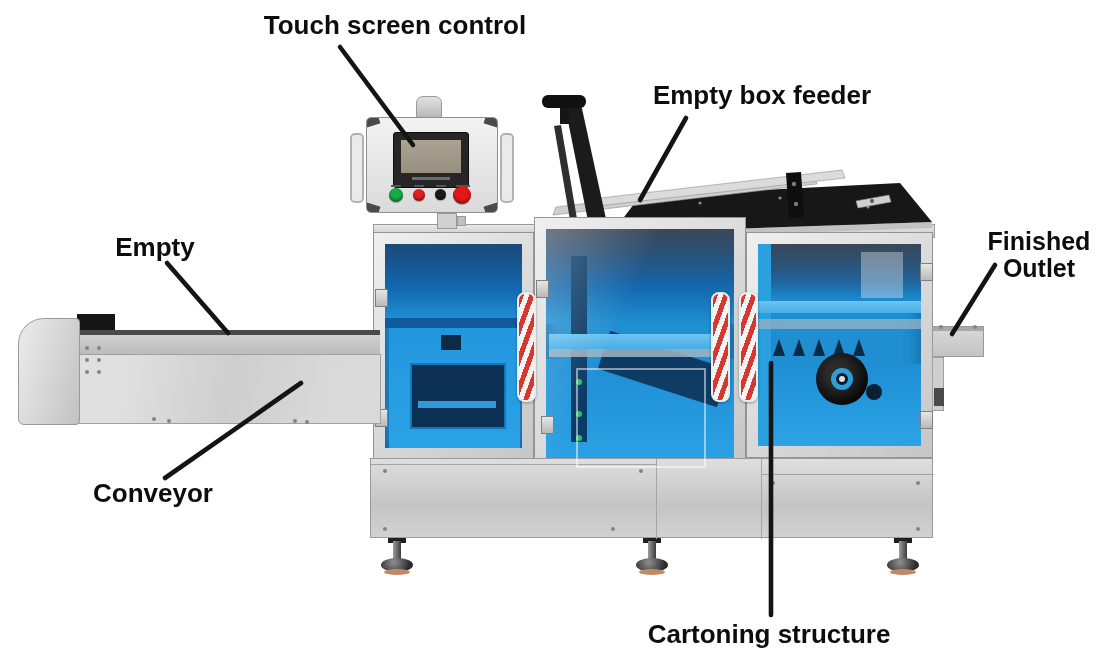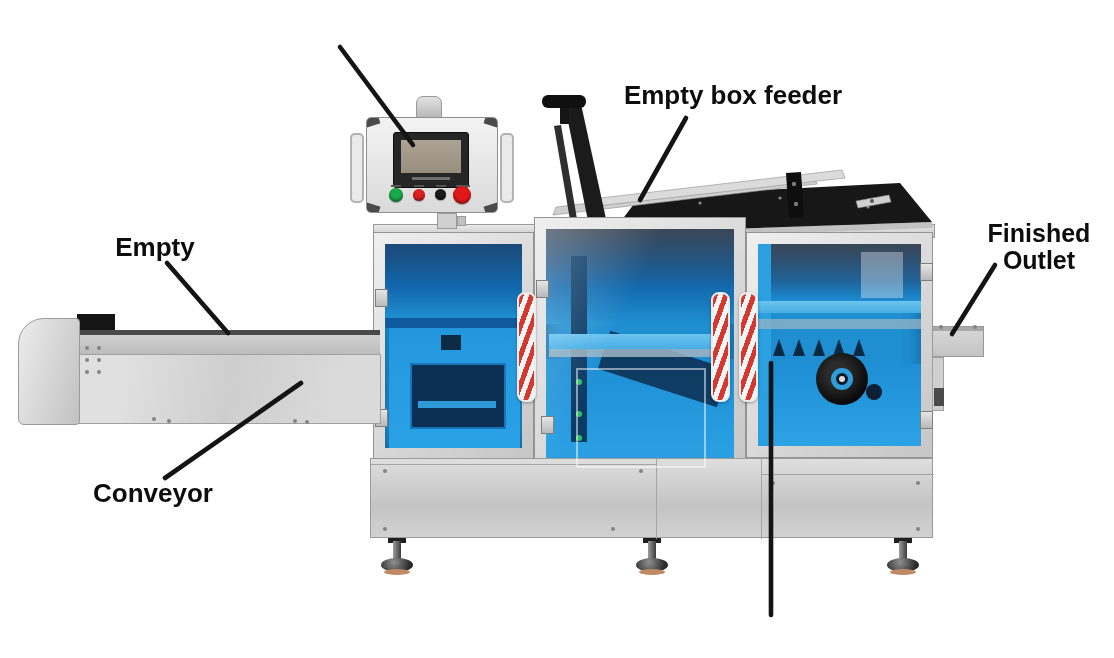--- a/index.html
+++ b/index.html
@@ -212,19 +212,21 @@
 
   <svg id="callout-lines" width="1114" height="658" viewBox="0 0 1114 658">
       <line x1="340" y1="47" x2="413" y2="145"></line>
       <line x1="686" y1="118" x2="640" y2="200"></line>
       <line x1="167" y1="263" x2="228" y2="333"></line>
       <line x1="995" y1="265" x2="952" y2="334"></line>
       <line x1="165" y1="478" x2="301" y2="383"></line>
       <line x1="771" y1="363" x2="771" y2="615"></line>
     </svg>
 
-  <div class="callout-label" id="co-empty-box-feeder" style="left:733px;top:80px;">Empty box feeder</div>
+  <div class="callout-label" id="co-touch-screen-control" style="left:395px;top:10px;">Touch screen control</div>
+  <div class="callout-label" id="co-empty-box-feeder" style="left:762px;top:80px;">Empty box feeder</div>
   <div class="callout-label" id="co-inlet" style="left:155px;top:232px;">Empty</div>
-  <div class="callout-label" id="co-finished-outlet" style="left:1039px;top:220px;">Finished
+  <div class="callout-label" id="co-finished-outlet" style="left:1039px;top:228px;">Finished
 Outlet</div>
   <div class="callout-label" id="co-conveyor" style="left:153px;top:478px;">Conveyor</div>
+  <div class="callout-label" id="co-cartoning-structure" style="left:769px;top:619px;">Cartoning structure</div>
 
 </div>
 
 </body></html>

